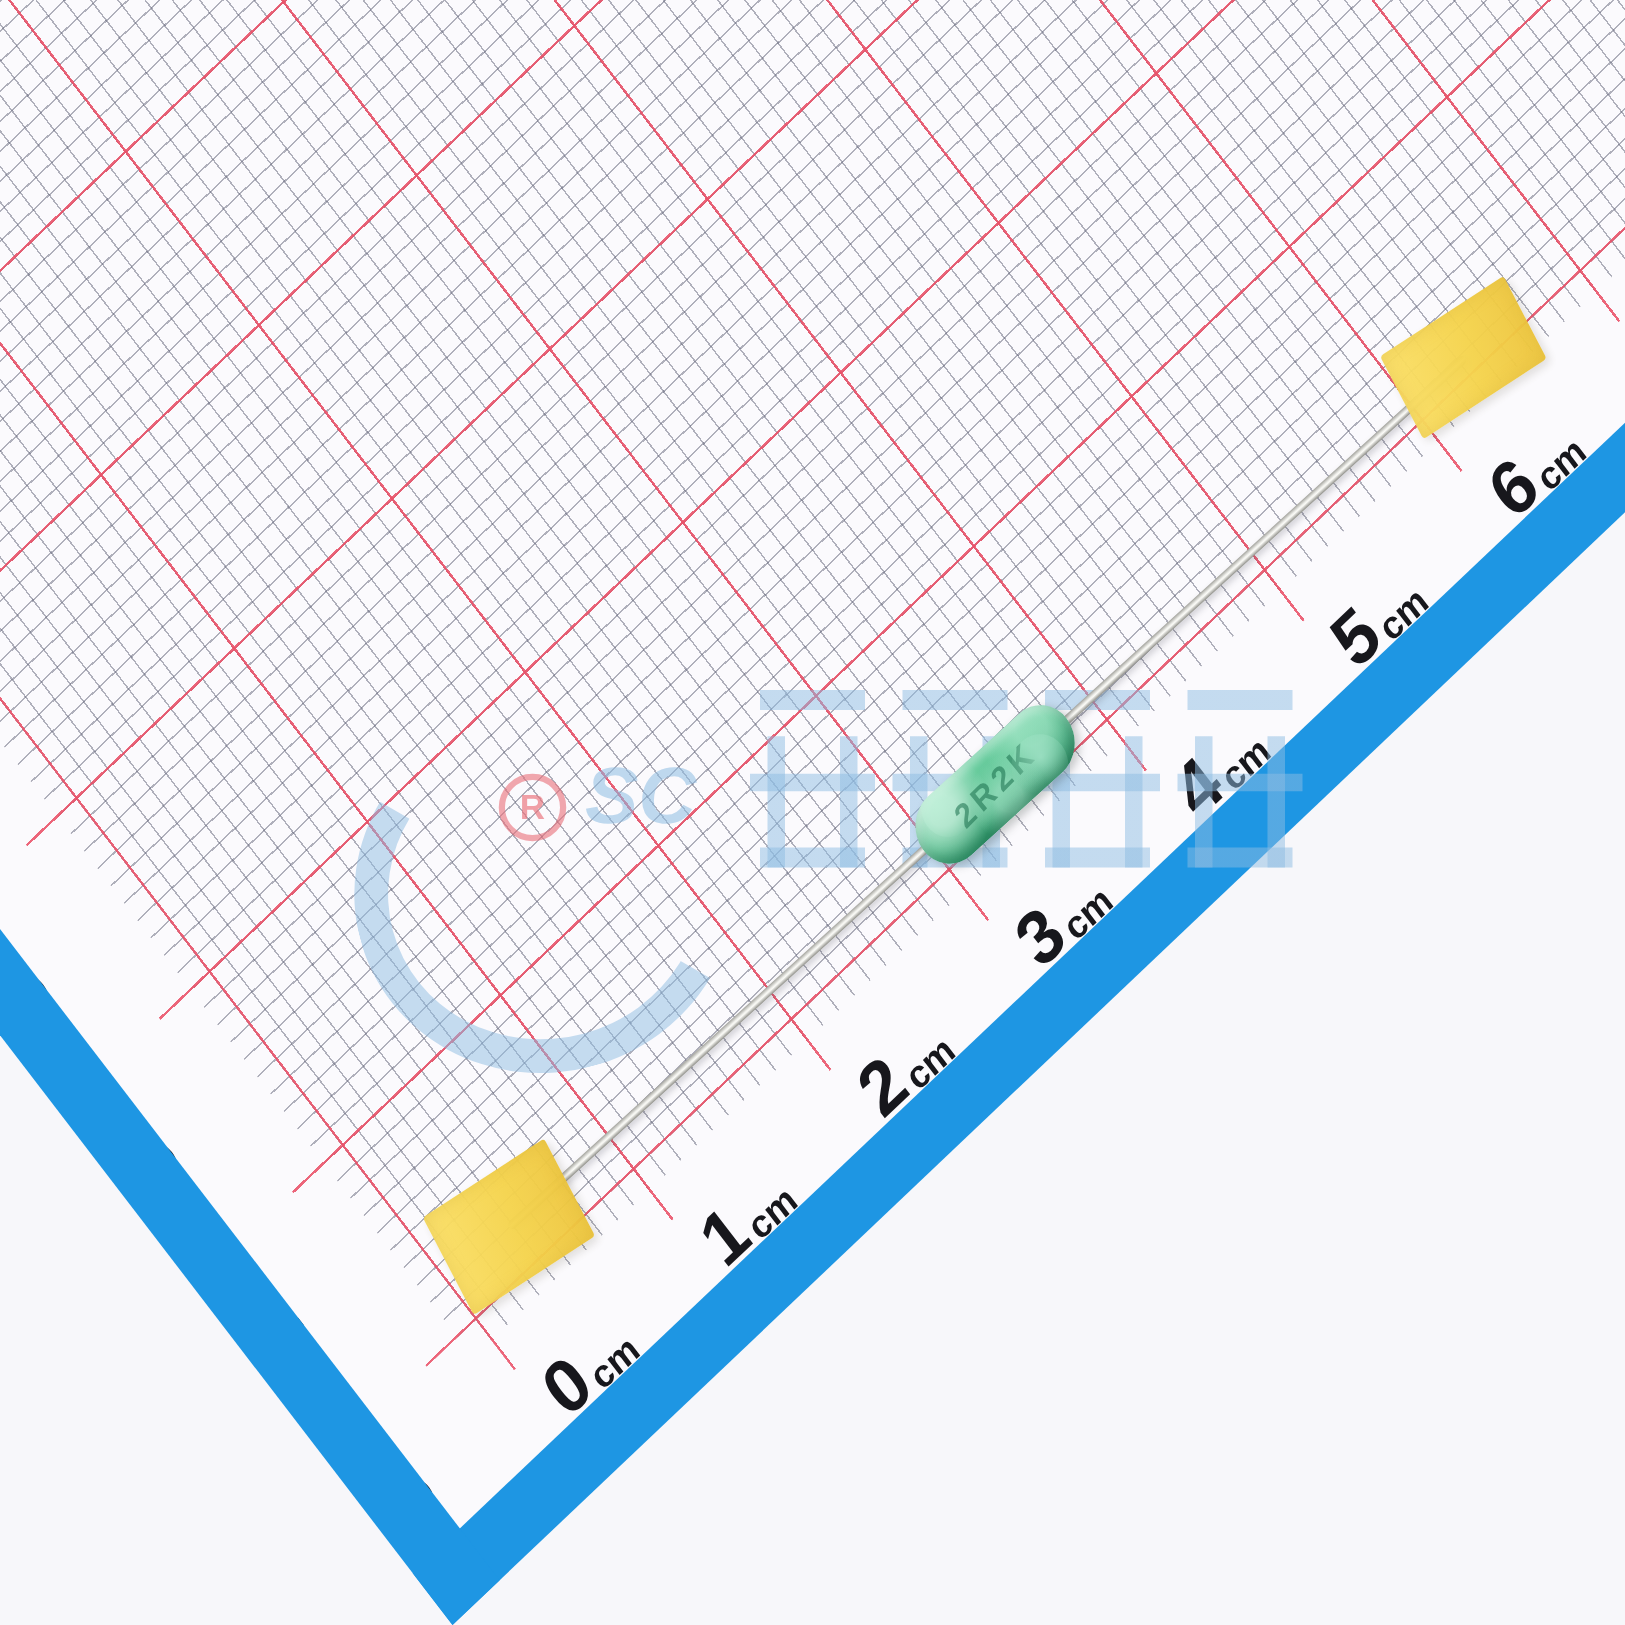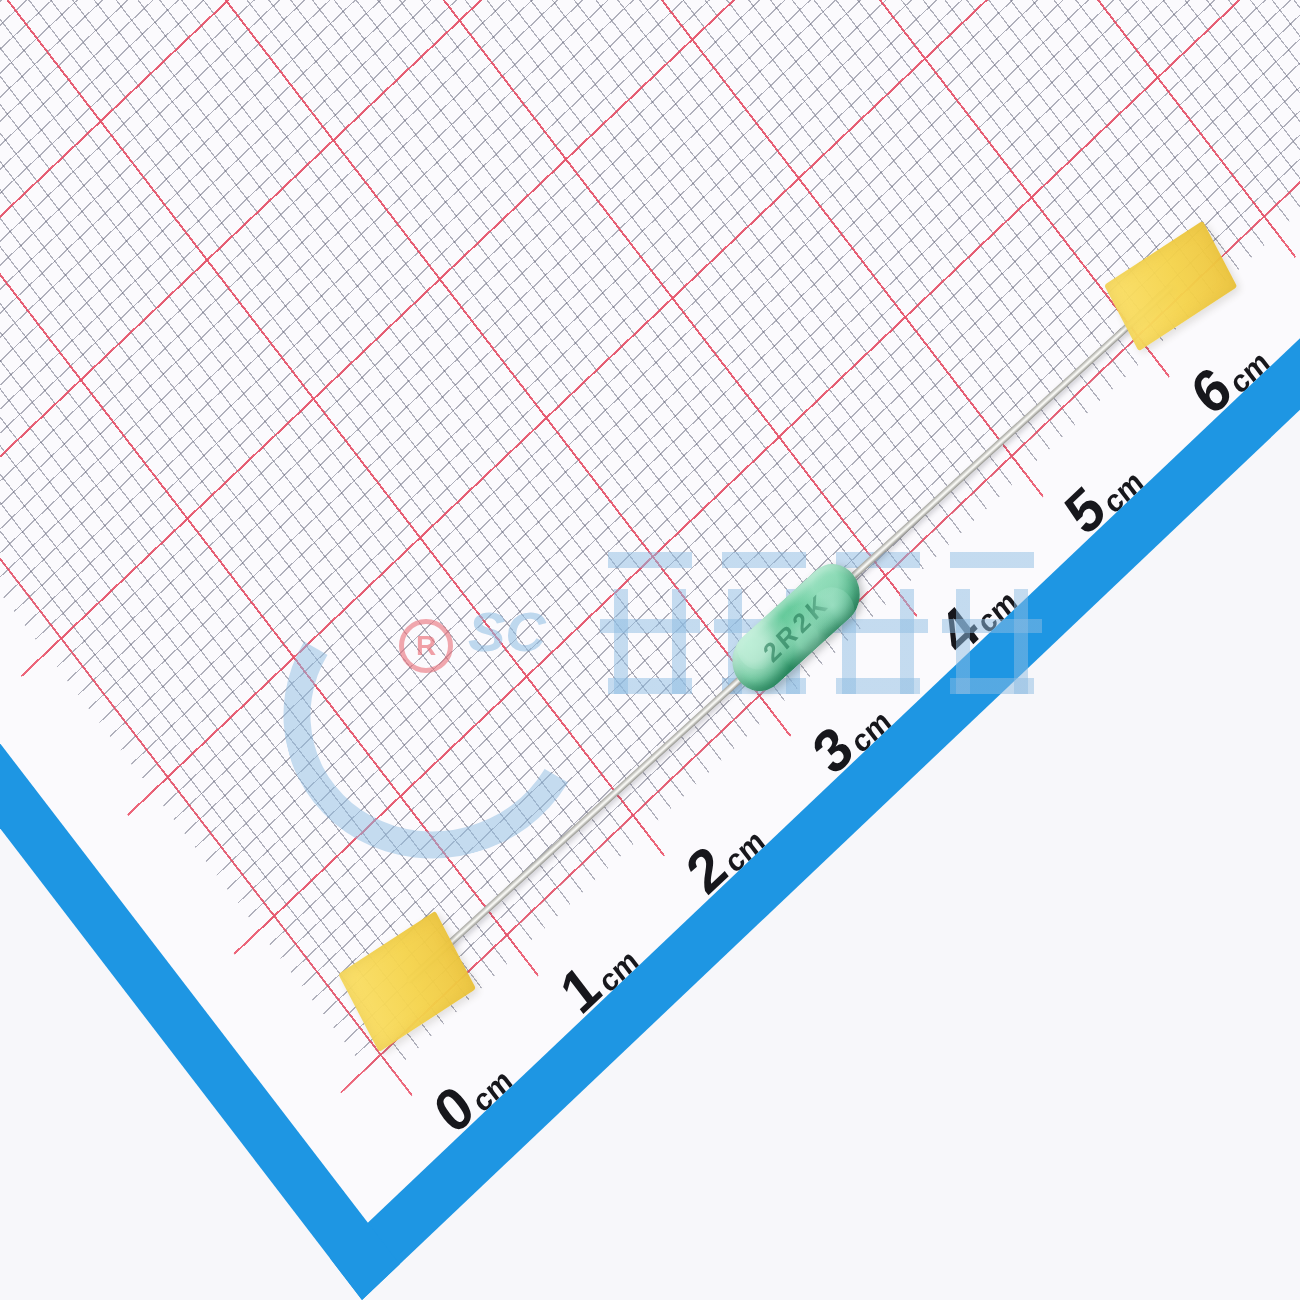--- a/index.html
+++ b/index.html
@@ -37,21 +37,21 @@
   
   .blabel,.llabel{position:absolute;display:flex;align-items:flex-start;color:#17171c;white-space:nowrap;}
   .blabel .num,.llabel .num{font-size:58px;font-weight:700;line-height:1;}
   .blabel .unit,.llabel .unit{font-size:30px;font-weight:700;line-height:1;margin-left:4px;margin-top:27px;}
   .llabel{transform:rotate(90deg);transform-origin:0 0;}
 
   
   .wm{position:absolute;inset:0;pointer-events:none;}
   .wm-lc{position:absolute;left:286px;top:570px;font-size:128px;font-weight:700;font-style:italic;
     letter-spacing:-4px;color:rgba(141,188,226,.55);line-height:1;}
-  .wm-sc{position:absolute;left:468px;top:604px;font-size:56px;font-weight:700;font-style:italic;
+  .wm-sc{position:absolute;left:468px;top:604px;font-size:64px;font-weight:700;font-style:italic;
     color:rgba(141,188,226,.55);line-height:1;}
   .wm-reg{position:absolute;left:399px;top:619px;width:44px;height:44px;border:5px solid rgba(233,110,120,.6);
     border-radius:50%;color:rgba(233,110,120,.65);font-size:28px;font-weight:700;
     display:flex;align-items:center;justify-content:center;}
   .wm-swoosh{position:absolute;left:283px;top:566px;width:252px;height:238px;border:27px solid transparent;
     border-bottom-color:rgba(141,188,226,.5);border-left-color:rgba(141,188,226,.5);
     border-radius:50%;transform:rotate(-15deg);}
   .cjkg{position:absolute;top:552px;width:100px;height:142px;color:rgba(141,188,226,.5);
     background:
       linear-gradient(currentColor 0 0) 50% 0/84% 16px,

